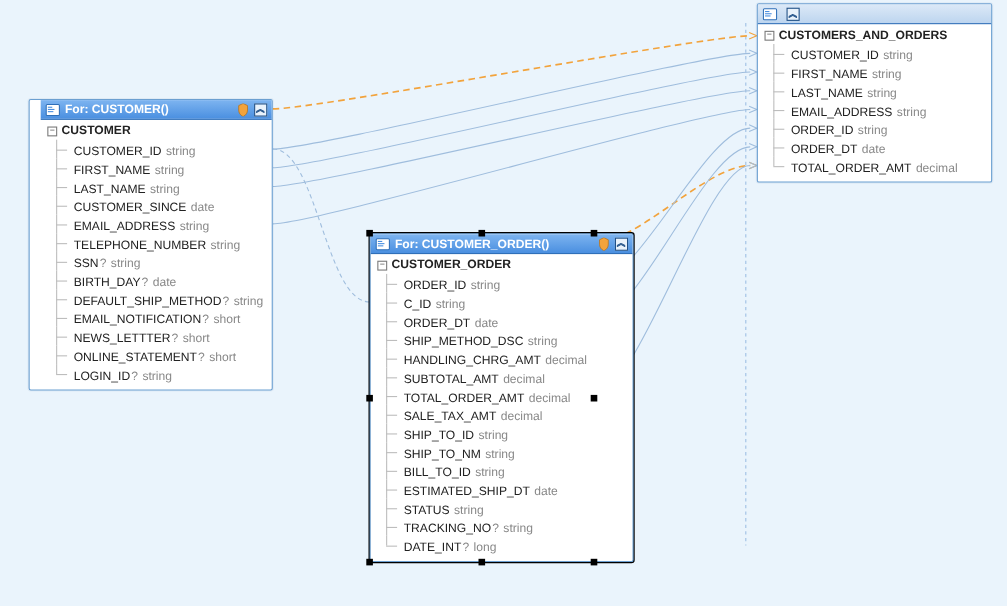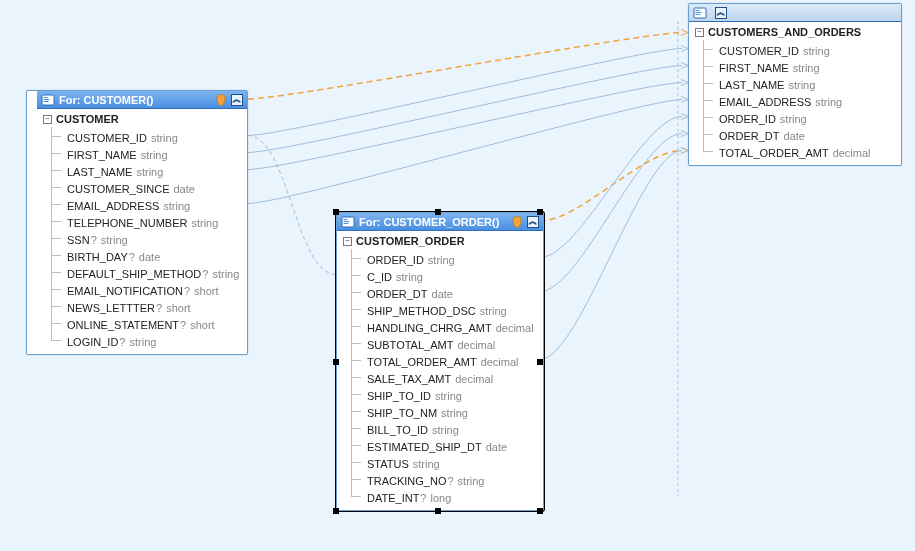--- a/index.html
+++ b/index.html
@@ -149,21 +149,21 @@
         <span class="field-type">short</span>
       </div>
       <div class="field-row">
         <span class="field-indent"></span>
         <span class="field-name">LOGIN_ID</span>
         <span class="qmark">?</span>
         <span class="field-type">string</span>
       </div>
     </div>
   </div>
-<div class="panel selected" style="left: 336px; top: 212px; width: 208px;">
+<div class="panel selected" style="left: 336px; top: 212px; width: 240px;">
     <div class="panel-header">
       <span class="hicon">
         <svg width="14" height="14" viewBox="0 0 14 14">
           <rect x="1" y="2" width="12" height="10" rx="1" fill="#fff" stroke="#2f6fb8"></rect>
           <rect x="2.5" y="4" width="4" height="1" fill="#4a8fe0"></rect>
           <rect x="2.5" y="6" width="6" height="1" fill="#4a8fe0"></rect>
           <rect x="2.5" y="8" width="5" height="1" fill="#4a8fe0"></rect>
         </svg>
       </span>
       <span class="title">For: CUSTOMER_ORDER()</span>

